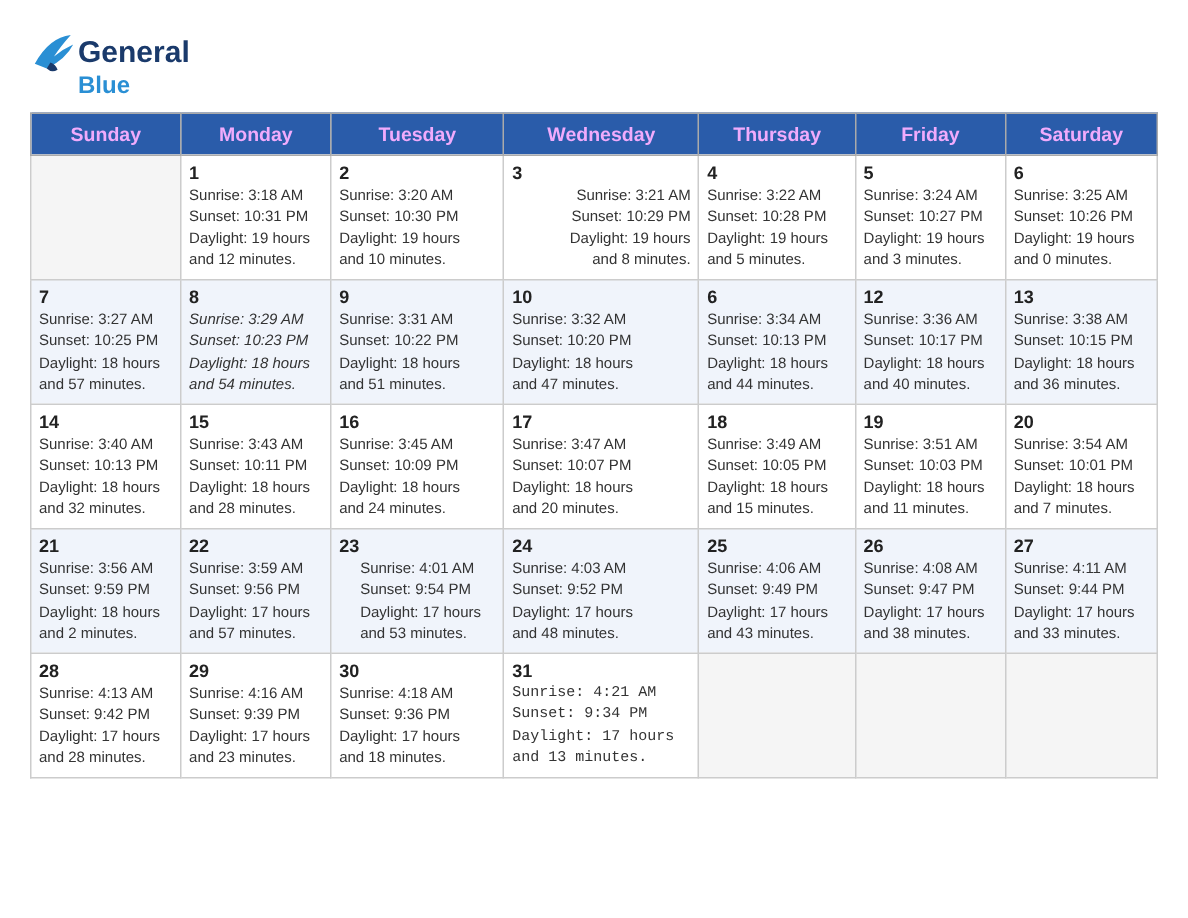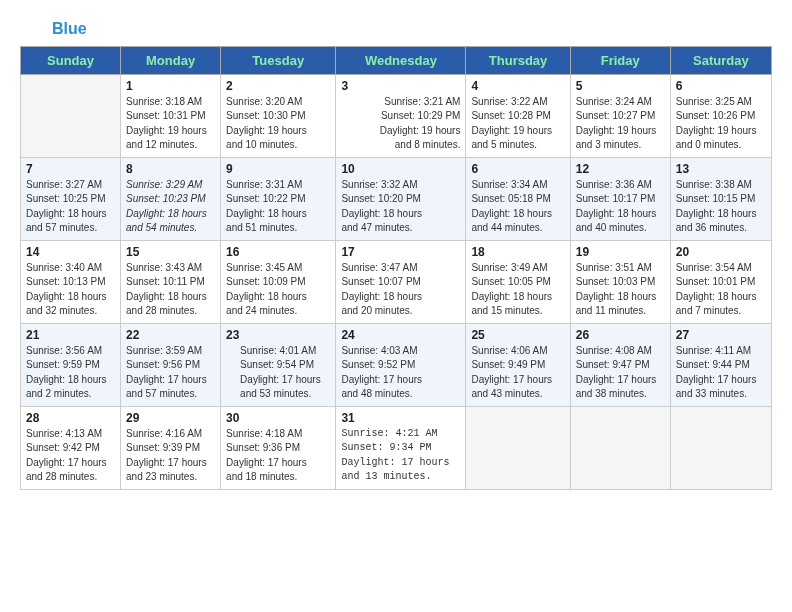--- a/index.html
+++ b/index.html
@@ -3,35 +3,42 @@
   <meta charset="utf-8">
   <style>
     * { box-sizing: border-box; margin: 0; padding: 0; }
     body { font-family: Arial, sans-serif; background: #fff; width: 792px; min-height: 612px; }
     .page { width: 792px; padding: 20px 20px 20px 20px; }
     .header-top { display: flex; justify-content: space-between; align-items: flex-start; margin-bottom: 4px; }
     .title-block { text-align: right; }
     .main-title { font-size: 42px; font-weight: bold; color: #1a3a6b; line-height: 1.1; }
     .subtitle { font-size: 18px; color: #444; }
     .calendar { width: 100%; border-collapse: collapse; margin-top: 8px; }
-    .calendar th { background: #2a5caa; color: #86efac; text-align: center; padding: 6px 18px; font-size: 13px; border: 1px solid #aaa; }
+    .calendar th { background: #2a5caa; color: #f0abfc; text-align: center; padding: 6px 18px; font-size: 13px; border: 1px solid #aaa; }
     .calendar td { vertical-align: top; border: 1px solid #ccc; padding: 4px 5px; font-size: 10.5px; color: #222; background: #fff; min-width: 90px; min-height: 70px; }
     .calendar td.empty { background: #f5f5f5; }
     .day-num { font-weight: bold; font-size: 12px; margin-bottom: 2px; }
     .day-info { font-size: 10px; line-height: 1.45; color: #333; }
     .calendar tr:nth-child(even) td { background: #f0f4fb; }
     .calendar tr:nth-child(even) td.empty { background: #ebebeb; }
     .logo-wrapper { display: flex; flex-direction: column; align-items: flex-start; }
   </style>
 </head>
 <body>
 
 <div class="page">
   <div class="header-top">
     <div class="logo-wrapper" style="line-height: 1.1;">
+        <div style="display: flex; align-items: center;">
+          <svg viewBox="0 0 40 36" width="32" height="29">
+            <path d="M4 28 Q16 6 34 4 Q25 14 20 22 Q27 16 36 12 Q30 24 14 32 Z" fill="#2a8fd4"></path>
+            <path d="M14 32 Q18 36 23 33 Q21 28 17 27 Z" fill="#1a3a6b"></path>
+          </svg>
+          <span style="font-size: 20px; font-weight: bold; color: rgb(26, 58, 107);">General</span>
+        </div>
         <div><span style="font-size: 16px; font-weight: bold; color: rgb(42, 143, 212); margin-left: 32px;">Blue</span></div>
       </div>
     <div class="title-block">
       <div class="main-title"></div>
       <div class="subtitle"></div>
     </div>
   </div>
 
   <table class="calendar">
     <thead>
@@ -116,21 +123,21 @@
           <td>
             <div class="day-num">10</div>
             <div class="day-info" style="white-space: pre-line;">Sunrise: 3:32 AM
 Sunset: 10:20 PM
 Daylight: 18 hours
 and 47 minutes.</div>
           </td>
           <td>
             <div class="day-num">6</div>
             <div class="day-info" style="white-space: pre-line;">Sunrise: 3:34 AM
-Sunset: 05:18 PM
+Sunset: 10:13 PM
 Daylight: 18 hours
 and 44 minutes.</div>
           </td>
           <td>
             <div class="day-num">12</div>
             <div class="day-info" style="white-space: pre-line;">Sunrise: 3:36 AM
 Sunset: 10:17 PM
 Daylight: 18 hours
 and 40 minutes.</div>
           </td>

